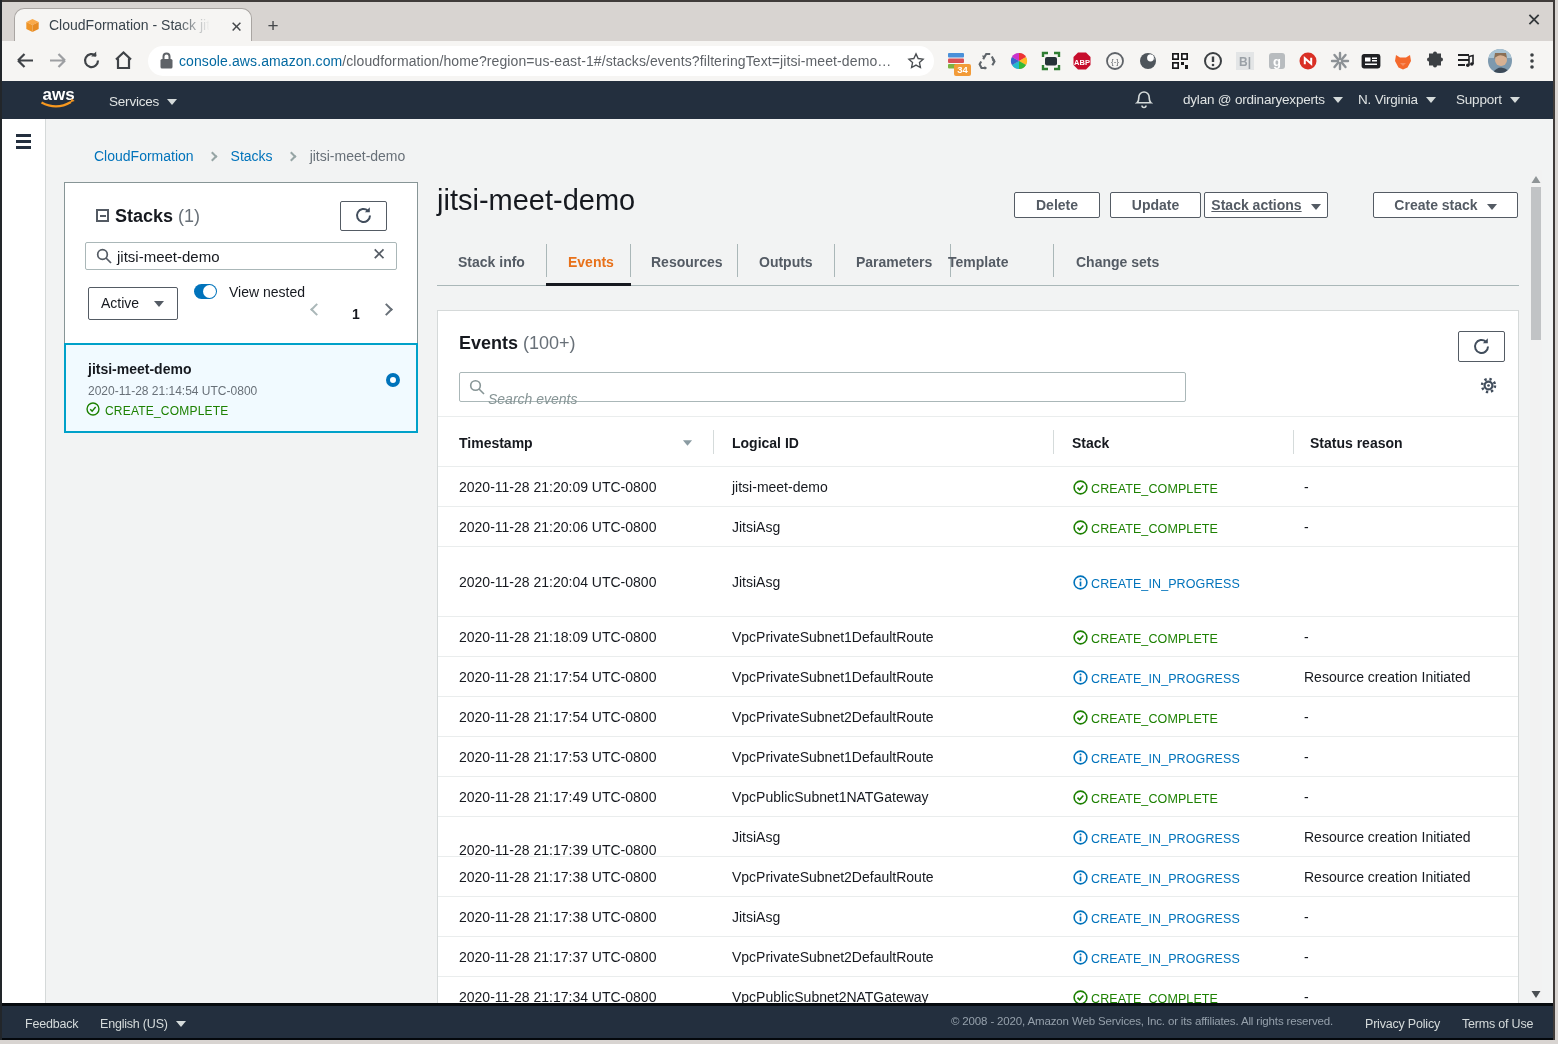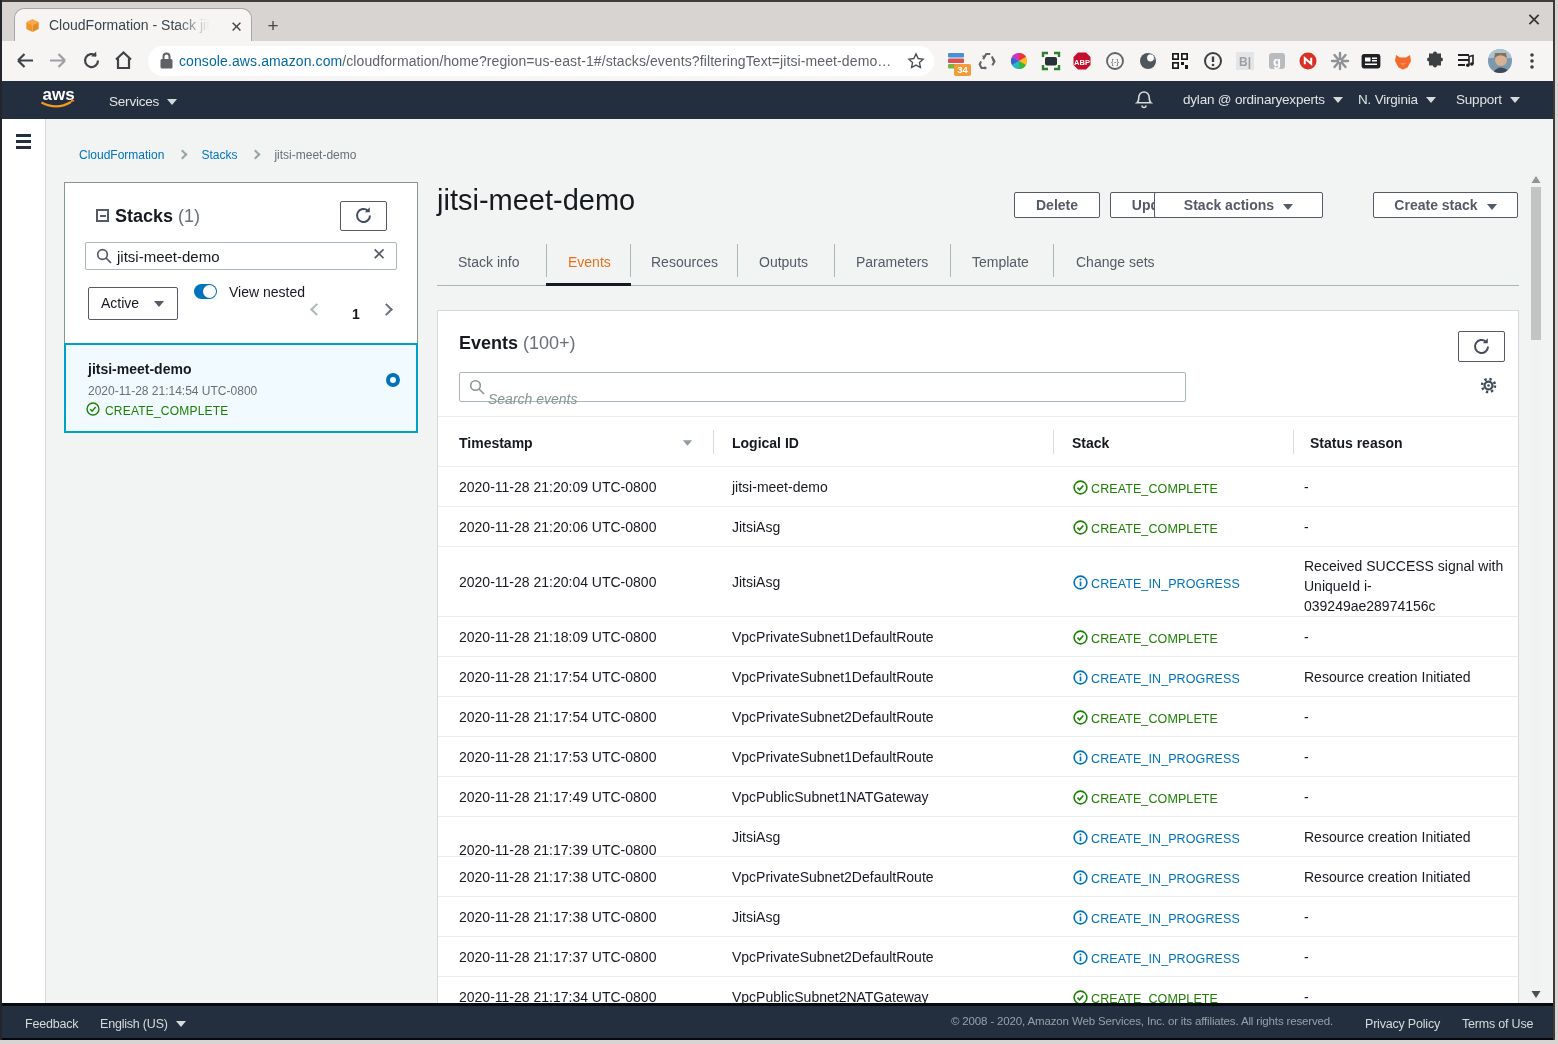--- a/index.html
+++ b/index.html
@@ -29,21 +29,21 @@
 
   
   #ledge { left:0; top:0px; width:2px; height:1044px; background:#22262a; z-index:50;}
   #redge1 { left:1553px; top:0px; width:2px; height:1044px; background:#3e3a38; z-index:50;}
   #redge2 { left:1555px; top:0px; width:3px; height:1044px; background:#d8d4d1; z-index:51;}
   #bedge { left:0; top:1040px; width:1558px; height:4px; background:#d8d4d1; z-index:51;}
 
   
   #sidebar { left:2px; top:119px; width:44px; height:887px; background:#ffffff; border-right:1px solid #d5d9d9; }
   .hline { left:16px; width:15px; height:2.5px; background:#232f3e; }
-  #crumbs { left:79px; top:148px; font-size:12px; color:#687078; }
+  #crumbs { left:94px; top:148px; font-size:14px; color:#687078; }
   #crumbs a { color:#0073bb; text-decoration:none; }
   .chev { display:inline-block; width:7px; height:7px; border-top:2px solid #96a5a5; border-right:2px solid #96a5a5; transform:rotate(45deg); margin:0 15px 1px 15px; }
 
   
   #panel { left:64px; top:182px; width:354px; height:251px; background:#fff; border:1px solid #879596; }
   #ptitle { left:96px; top:206px; font-size:18px; font-weight:700; color:#16191f; }
   #ptitle .cnt { font-weight:400; color:#687078; }
   .sqminus { display:inline-block; width:13px; height:13px; border:2px solid #545b64; position:relative; margin-right:6px; top:0px;}
   .sqminus::after { content:""; position:absolute; left:1.5px; top:3.5px; width:6px; height:2px; background:#545b64; }
   #prefresh { left:340px; top:201px; width:47px; height:30px; border:1px solid #545b64; border-radius:2px; background:#fff; }
@@ -66,21 +66,21 @@
   #ctime { left:22px; top:39px; font-size:12px; color:#687078; }
   #cstatus { left:39px; top:59px; font-size:12px; color:#1d8102; letter-spacing:0.2px;}
   #cradio { left:320px; top:28px; width:14px; height:14px; border:4px solid #0073bb; border-radius:50%; background:#fff; }
 
   
   #h1 { left:437px; top:184px; font-size:29px; color:#16191f; font-weight:400; }
   .btn { position:absolute; top:192px; height:26px; border:1px solid #545b64; border-radius:2px; background:#fff; font-size:14px; font-weight:700; color:#545b64; text-align:center; line-height:24px; }
   .btn .caret2 { display:inline-block; width:0; height:0; border-left:5px solid transparent; border-right:5px solid transparent; border-top:6px solid #545b64; margin-left:9px; }
 
   
-  .tab { position:absolute; top:254px; font-size:14px; font-weight:400; color:#545b64; }
+  .tab { position:absolute; top:254px; font-size:14px; font-weight:700; color:#545b64; }
   .tsep { position:absolute; top:244px; width:1px; height:33px; background:#aab7b8; }
   #tabline { left:437px; top:285px; width:1082px; height:1px; background:#aab7b8; }
   #tabactive { left:546px; top:283px; width:85px; height:3px; background:#16191f; }
 
   
   #ecard { left:437px; top:310px; width:1082px; height:696px; background:#fff; border:1px solid #d5d9d9; border-bottom:none; }
   #etitle { left:21px; top:22px; font-size:18px; font-weight:700; color:#16191f; }
   #etitle .cnt { font-weight:400; color:#687078; }
   #erefresh { left:1020px; top:20px; width:47px; height:31px; border:1px solid #545b64; border-radius:2px; background:#fff; }
   #esearch { left:21px; top:61px; width:727px; height:30px; border:1px solid #aab7b8; border-radius:2px; }
@@ -330,34 +330,34 @@
       <circle cx="8" cy="8" r="6.8" stroke="#1d8102" stroke-width="1.6" fill="none"></circle>
       <path d="M4.8 8.2 l2.2 2.2 4-4.6" stroke="#1d8102" stroke-width="1.6" fill="none"></path>
     </svg>
     <div class="abs" id="cstatus">CREATE_COMPLETE</div>
     <div class="abs" id="cradio"></div>
   </div>
 
   <div class="abs" id="h1">jitsi-meet-demo</div>
   <div class="btn" style="left:1014px;width:86px;">Delete</div>
   <div class="btn" style="left:1110px;width:91px;">Update</div>
-  <div class="btn" style="left:1154px;width:169px;">Stack actions<span class="caret2"></span></div>
+  <div class="btn" style="left:1204px;width:124px;text-decoration:underline;">Stack actions<span class="caret2"></span></div>
   <div class="btn" style="left:1373px;width:145px;">Create stack<span class="caret2"></span></div>
 
   <div class="tab" style="left:458px;">Stack info</div>
   <div class="tsep" style="left:546px;"></div>
   <div class="tab" style="left:568px;color:#e8711a;">Events</div>
   <div class="tsep" style="left:630px;"></div>
   <div class="tab" style="left:651px;">Resources</div>
   <div class="tsep" style="left:737px;"></div>
   <div class="tab" style="left:759px;">Outputs</div>
   <div class="tsep" style="left:834px;"></div>
   <div class="tab" style="left:856px;">Parameters</div>
   <div class="tsep" style="left:950px;"></div>
-  <div class="tab" style="left:972px;">Template</div>
+  <div class="tab" style="left:948px;">Template</div>
   <div class="tsep" style="left:1053px;"></div>
   <div class="tab" style="left:1076px;">Change sets</div>
   <div class="abs" id="tabline"></div>
   <div class="abs" id="tabactive"></div>
 
   <div class="abs" id="ecard">
     <div class="abs" id="etitle">Events <span class="cnt">(100+)</span></div>
     <div class="abs" id="erefresh"></div>
     <svg class="abs" style="left:1034px;top:26px" width="19" height="19" viewBox="0 0 19 19">
       <path d="M16 9.5 a6.5 6.5 0 1 1 -2.1,-4.8" stroke="#414d5c" stroke-width="2" fill="none"></path>
@@ -408,21 +408,20 @@
       </div>
       <div class="row" style="top:235px;height:70px;">
         <div class="c1" style="top:26.5px;">2020-11-28 21:20:04 UTC-0800</div>
         <div class="c2" style="top:26.5px;">JitsiAsg</div>
         <svg class="sic" style="top:27.5px;" viewBox="0 0 16 16">
           <circle cx="8" cy="8" r="6.8" stroke="#0073bb" stroke-width="1.7" fill="none"></circle>
           <circle cx="8" cy="4.8" r="1.1" fill="#0073bb"></circle>
           <path d="M8 7 v5" stroke="#0073bb" stroke-width="1.8"></path>
         </svg>
         <div class="c3 prog" style="top:29.5px;">CREATE_IN_PROGRESS</div>
-        <div class="c4" style="top:9px;line-height:20px;">Received SUCCESS signal with<br>UniqueId i-<br>039249ae28974156c</div>
       </div>
       <div class="row" style="top:305px;height:40px;">
         <div class="c1" style="top:11.5px;">2020-11-28 21:18:09 UTC-0800</div>
         <div class="c2" style="top:11.5px;">VpcPrivateSubnet1DefaultRoute</div>
         <svg class="sic" style="top:12.5px;" viewBox="0 0 16 16">
           <circle cx="8" cy="8" r="6.8" stroke="#1d8102" stroke-width="1.7" fill="none"></circle>
           <path d="M4.8 8.2 l2.2 2.2 4-4.6" stroke="#1d8102" stroke-width="1.7" fill="none"></path>
         </svg>
         <div class="c3 ok" style="top:14.5px;">CREATE_COMPLETE</div>
         <div class="c4" style="top:11.5px;">-</div>

